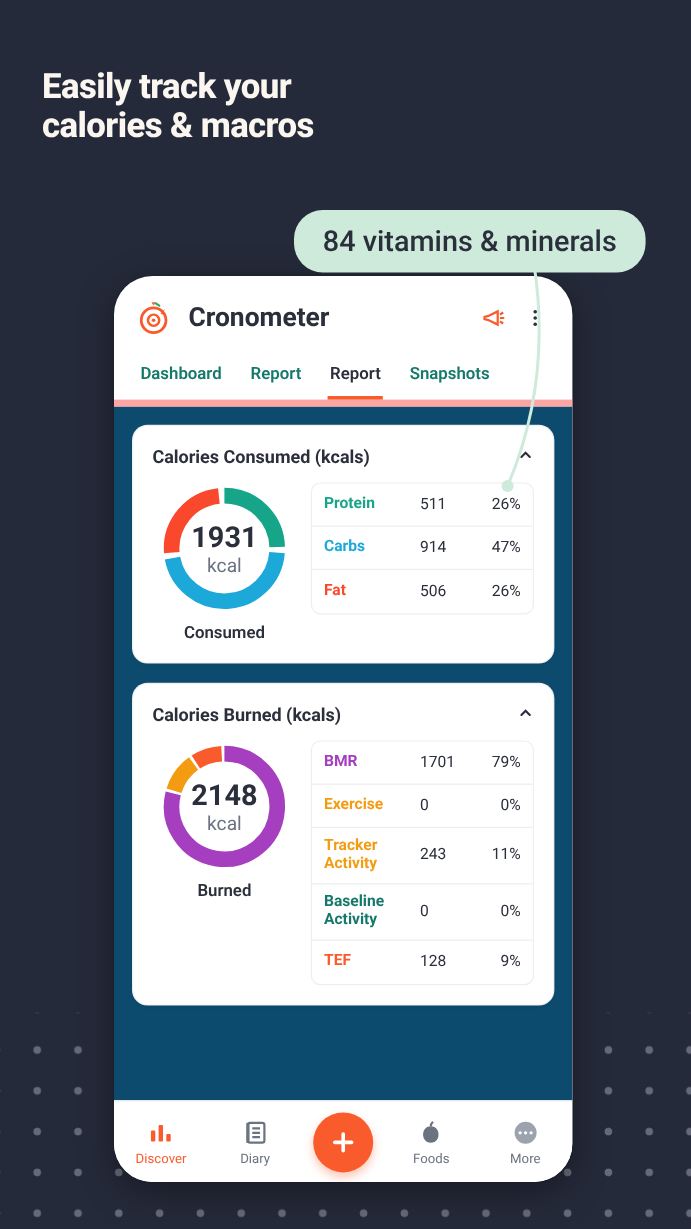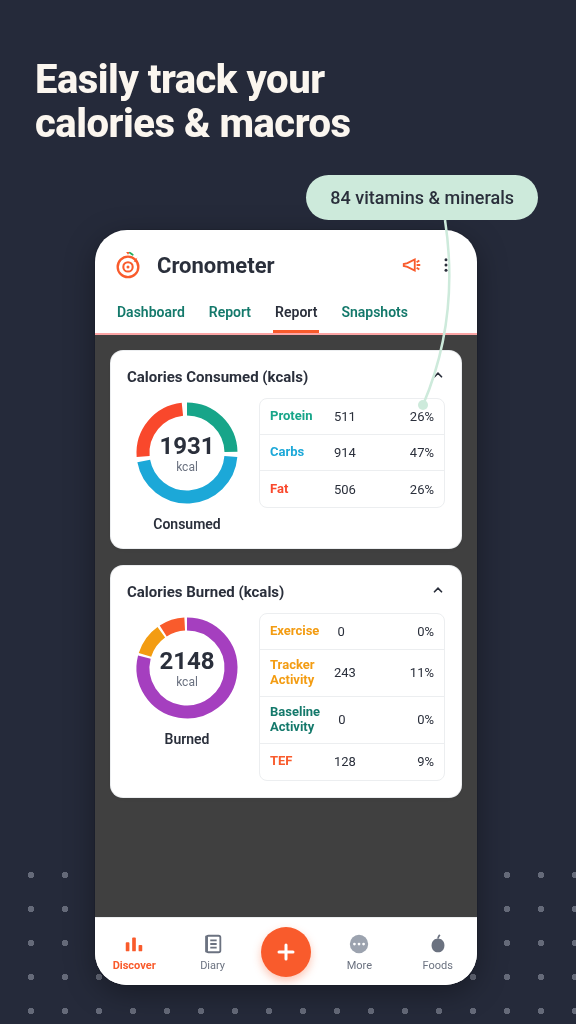--- a/index.html
+++ b/index.html
@@ -6,35 +6,35 @@
   body {
     width: 576px;
     height: 1024px;
     background: #252a3a;
     font-family: -apple-system, BlinkMacSystemFont, "Segoe UI", Roboto, Helvetica, Arial, sans-serif;
     overflow: hidden;
     position: relative;
   }
   .headline {
     color: #fbf6ef;
-    font-size: 40px;
+    font-size: 29px;
     font-weight: 800;
     line-height: 1.1;
     padding: 58px 35px 0 35px;
     letter-spacing: -0.5px;
   }
   .badge {
     position: absolute;
     top: 175px;
     right: 38px;
     background: #cdeadb;
     color: #2a2f3b;
     border-radius: 24px;
     padding: 12px 24px;
-    font-size: 18px;
+    font-size: 24px;
     font-weight: 500;
     z-index: 5;
   }
   .connector {
     position: absolute;
     top: 218px;
     left: 405px;
     width: 70px;
     height: 200px;
     z-index: 4;
@@ -67,36 +67,36 @@
     color: #2a2f3b;
     flex: 1;
     margin-left: 4px;
   }
   .megaphone { color: #f95b2c; display:flex; }
   .kebab { color: #2a2f3b; display:flex; padding: 4px; }
   .tabs {
     display: flex;
     gap: 20px;
     padding: 6px 12px 0 20px;
-    border-bottom: 2px solid #fca5a5;
+    border-bottom: 6px solid #fca5a5;
   }
   .tab {
     color: #14796b;
     font-size: 14px;
     font-weight: 600;
     padding: 8px 2px 10px 2px;
     border-bottom: 3px solid transparent;
   }
   .tab.active {
     color: #2a2f3b;
     border-bottom-color: #f95b2c;
   }
   .content {
     flex: 1;
-    background: #404040;
+    background: #0c4a6e;
     padding: 16px;
     display: flex;
     flex-direction: column;
     gap: 18px;
     overflow: hidden;
   }
   .card {
     background: #fff;
     border-radius: 12px;
     box-shadow: 0 0 0 1px #eceef0, 0 2px 4px rgba(0,0,0,0.03);
@@ -133,35 +133,35 @@
   .donut svg { transform: rotate(-90deg); }
   .donut-center {
     position: absolute;
     inset: 0;
     display: flex;
     flex-direction: column;
     justify-content: center;
     align-items: center;
   }
   .donut-value { font-size: 24px; font-weight: 700; color:#2a2f3b; }
-  .donut-unit { font-size: 12px; color:#6b7280; }
+  .donut-unit { font-size: 16px; color:#6b7280; }
   .donut-label { font-size: 14px; font-weight:600; color:#2a2f3b; margin-top:8px; }
   .table {
     flex: 1;
     border: 1px solid #eceef0;
     border-radius: 8px;
     overflow: hidden;
   }
   .row {
     display: flex;
     align-items: center;
     padding: 8px 10px;
     font-size: 13px;
     border-bottom: 1px solid #eceef0;
-    gap: 18px;
+    gap: 2px;
     min-height: 36px;
   }
   .row:last-child { border-bottom: none; }
   .row .label { flex: 1; font-weight:700; line-height:1.15; }
   .row .val { width: 42px; text-align: left; color:#2a2f3b; }
   .row .pct { width: 40px; text-align: right; color:#2a2f3b; }
   .bottom-nav {
     display: flex;
     justify-content: space-around;
     align-items: center;
@@ -172,21 +172,21 @@
   }
   .nav-item {
     display:flex;
     flex-direction:column;
     align-items:center;
     gap:3px;
     font-size:11px;
     color:#6b7280;
     width: 60px;
   }
-  .nav-item.active { color:#f95b2c;font-weight:bold; }
+  .nav-item.active { color:#f95b2c; }
   .nav-icon { width:24px; height:24px; display:flex; align-items:center; justify-content:center; }
   .fab {
     width:50px; height:50px;
     background:#f95b2c;
     border-radius:50%;
     display:flex; align-items:center; justify-content:center;
     color:#fff;
     font-size:28px;
     font-weight:700;
     box-shadow: 0 4px 8px rgba(249,91,44,0.35);
@@ -318,20 +318,25 @@
               </svg>
             <div class="donut-center">
               <span class="donut-value">2148</span>
               <span class="donut-unit">kcal</span>
             </div>
           </div>
           <div class="donut-label">Burned</div>
         </div>
         <div class="table" id="table-burned">
             <div class="row">
+              <span class="label" style="color: rgb(165, 63, 191);">BMR</span>
+              <span class="val">1701</span>
+              <span class="pct">79%</span>
+            </div>
+            <div class="row">
               <span class="label" style="color: rgb(243, 156, 18);">Exercise</span>
               <span class="val">0</span>
               <span class="pct">0%</span>
             </div>
             <div class="row">
               <span class="label" style="color: rgb(243, 156, 18);">Tracker Activity</span>
               <span class="val">243</span>
               <span class="pct">11%</span>
             </div>
             <div class="row">
@@ -375,33 +380,33 @@
     </div>
     <div class="fab">
       <svg width="24" height="24" viewBox="0 0 24 24" stroke="white" stroke-width="3" stroke-linecap="round">
           <line x1="12" y1="5" x2="12" y2="19"></line>
           <line x1="5" y1="12" x2="19" y2="12"></line>
         </svg>
     </div>
     <div class="nav-item">
       <span class="nav-icon">
         <svg width="22" height="22" viewBox="0 0 24 24" fill="currentColor">
+            <path d="M12 21c-4 0-7-3-7-7.5S8 6 12 6s7 3 7 7.5S16 21 12 21z"></path>
+            <path d="M12 6c0-2 1-3 2-4" stroke="currentColor" stroke-width="2" fill="none"></path>
+          </svg>
+      </span>
+      <span>Foods</span>
+    </div>
+    <div class="nav-item">
+      <span class="nav-icon">
+        <svg width="22" height="22" viewBox="0 0 24 24" fill="currentColor">
             <circle cx="12" cy="12" r="10" fill="#9ca3af"></circle>
             <circle cx="7" cy="12" r="1.5" fill="white"></circle>
             <circle cx="12" cy="12" r="1.5" fill="white"></circle>
             <circle cx="17" cy="12" r="1.5" fill="white"></circle>
           </svg>
       </span>
       <span>More</span>
     </div>
-    <div class="nav-item">
-      <span class="nav-icon">
-        <svg width="22" height="22" viewBox="0 0 24 24" fill="currentColor">
-            <path d="M12 21c-4 0-7-3-7-7.5S8 6 12 6s7 3 7 7.5S16 21 12 21z"></path>
-            <path d="M12 6c0-2 1-3 2-4" stroke="currentColor" stroke-width="2" fill="none"></path>
-          </svg>
-      </span>
-      <span>Foods</span>
-    </div>
   </div>
 </div>
 
 <div class="dots"></div>
 
 </body></html>

